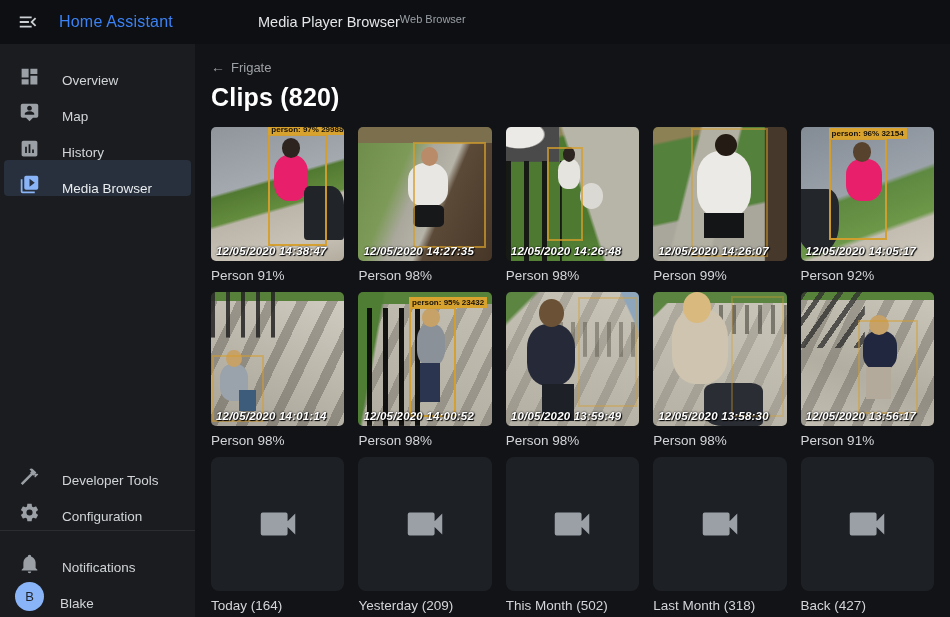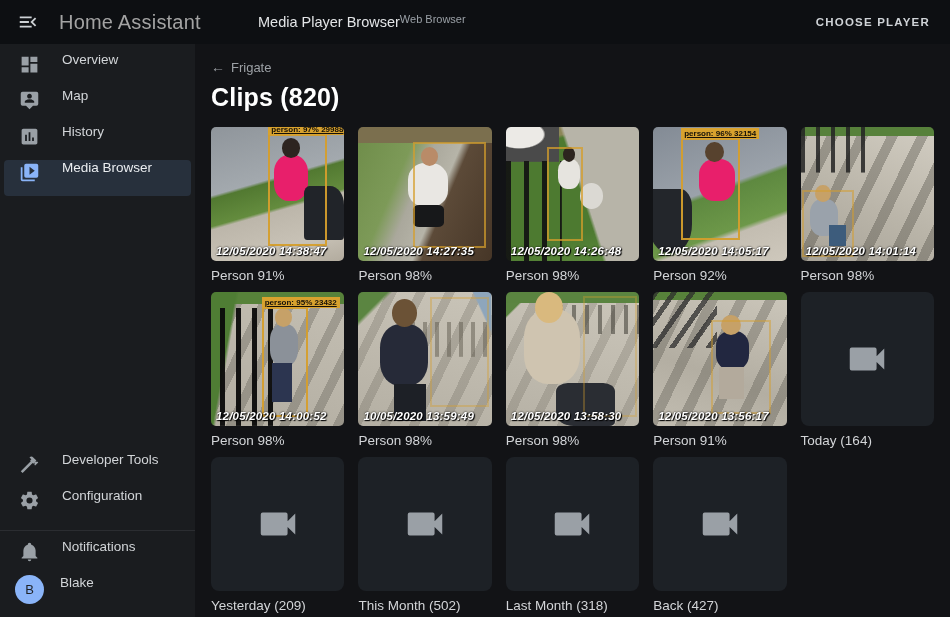--- a/index.html
+++ b/index.html
@@ -5,31 +5,31 @@
   * { box-sizing: border-box; margin: 0; padding: 0; }
   html,body { width:950px; height:617px; overflow:hidden; background:#121316;
     font-family:"Liberation Sans", sans-serif; -webkit-font-smoothing:antialiased; }
 
   
   .header { position:absolute; top:0; left:0; width:950px; height:44px;
     background:#0d0f12; display:flex; align-items:center; z-index:5; }
   .header-left { width:258px; display:flex; align-items:center; padding-left:16px; gap:19px; flex:none; }
   .menu-btn { width:24px; height:24px; display:flex; align-items:center; justify-content:center; cursor:pointer; }
   .menu-btn svg { width:22px; height:22px; fill:#cdd1d5; }
-  .app-title { color:#a3a3a3; font-size:20px; letter-spacing:.2px; }
+  .app-title { color:#3b82f6; font-size:16px; letter-spacing:.2px; }
   .page-title-block { display:flex; flex-direction:row; line-height:1.25; }
   .page-title { color:#e3e5e7; font-size:14.5px; }
   .page-subtitle { color:#9aa0a6; font-size:11px; }
   .choose-player { margin-left:auto; margin-right:16px; color:#cfd3d7; font-size:11.5px;
     font-weight:700; letter-spacing:1.2px; cursor:pointer; padding:6px 4px; }
 
   
   .sidebar { position:absolute; top:44px; left:0; width:195px; height:573px;
     background:#1a1c1f; display:flex; flex-direction:column; padding:8px 0 6px 0; z-index:4; }
-  .side-item { height:36px; display:flex; align-items:flex-start; gap:21px; padding-left:13px;
+  .side-item { height:36px; display:flex; align-items:flex-end; gap:21px; padding-left:13px;
     margin:0 4px; border-radius:4px; cursor:pointer; flex:none; }
   .side-item .ic { width:24px; height:24px; display:flex; align-items:center; justify-content:center; }
   .side-item .ic svg { width:21px; height:21px; fill:#9aa0a6; }
   .side-item .lbl { color:#d2d5d8; font-size:13.5px; font-weight:500; }
   .side-item.selected { background:#27303c; }
   .side-item.selected .ic svg { fill:#8ab4f8; }
   .side-item.selected .lbl { color:#eaedf0; }
   .side-spacer { flex:1; }
   .side-divider { border-top:1px solid #2b2d31; margin:6px 0 8px 0; }
   .avatar { width:29px; height:29px; border-radius:50%; background:#8ab4f8; color:#1f2124;
@@ -50,21 +50,21 @@
     background:#2a2a2a; background-repeat:no-repeat; }
   .thumb::before { content:""; position:absolute; border-radius:42%/38%; }
   .thumb::after  { content:""; position:absolute; border-radius:50%; }
   .prop { position:absolute; display:block; }
   .stamp { position:absolute; left:5px; bottom:4px; color:#fff; font-size:11.5px; font-weight:700;
     font-style:italic; letter-spacing:.2px; white-space:nowrap;
     text-shadow:0 0 2px #000, 1px 1px 1px #000; z-index:3; }
   .bbox { position:absolute; border:2px solid rgba(213,158,44,.95); z-index:2; }
   .bbox-label { position:absolute; top:-1px; left:-2px; transform:translateY(-100%);
     background:#d8a22e; color:#151109; font-size:8px; font-weight:700; padding:1px 3px;
-    white-space:nowrap;text-decoration:underline; }
+    white-space:nowrap; }
   .bbox-label:empty { display:none; }
   .caption { margin-top:7px; color:#d3d5d8; font-size:13.5px; }
 
   .folder-thumb { width:100%; height:134px; border-radius:8px; background:#1d2126;
     display:flex; align-items:center; justify-content:center; }
   .folder-thumb svg { width:46px; height:46px; fill:#9aa0a6; }
 
   
   .scene-1 { background-image:linear-gradient(164deg,#8f959b 0%,#a3a9ae 40%,#527931 42%,#648c3e 58%,#bcb6aa 60%,#c8c2b6 82%,#b2ab9e 100%); }
   .scene-1::before { left:47%; top:21%; width:26%; height:34%; background:#e81f6b; }
@@ -179,21 +179,20 @@
       <svg viewBox="0 0 24 24">
           <path d="M21,15.61L19.59,17L14.58,12L19.59,7L21,8.39L17.44,12L21,15.61M3,6H16V8H3V6M3,13V11H13V13H3M3,18V16H16V18H3Z"></path>
         </svg>
     </div>
     <span class="app-title">Home Assistant</span>
   </div>
   <div class="page-title-block">
     <span class="page-title">Media Player Browser</span>
     <span class="page-subtitle">Web Browser</span>
   </div>
-  <span class="choose-player">CHOOSE PLAYER</span>
 </div>
 
 <div class="sidebar">
   <div class="side-item">
     <span class="ic">
         <svg viewBox="0 0 24 24">
           <path d="M13,3V9H21V3M13,21H21V11H13M3,21H11V15H3M3,13H11V3H3V13Z"></path>
         </svg>
       </span>
     <span class="lbl">Overview</span>
@@ -289,20 +288,28 @@
 
     <div class="card">
       <div class="thumb scene-3">
         <i class="prop"></i>
         <div class="bbox"></div>
         <span class="stamp">12/05/2020 14:26:48</span>
       </div>
       <div class="caption">Person 98%</div>
     </div>
 
+    <div class="card">
+      <div class="thumb scene-4">
+        <i class="prop"></i>
+        <div class="bbox"></div>
+        <span class="stamp">12/05/2020 14:26:07</span>
+      </div>
+      <div class="caption">Person 99%</div>
+    </div>
 
     <div class="card">
       <div class="thumb scene-5">
         <i class="prop"></i>
         <div class="bbox">
           <span class="bbox-label">person: 96% 32154</span>
         </div>
         <span class="stamp">12/05/2020 14:05:17</span>
       </div>
       <div class="caption">Person 92%</div>

